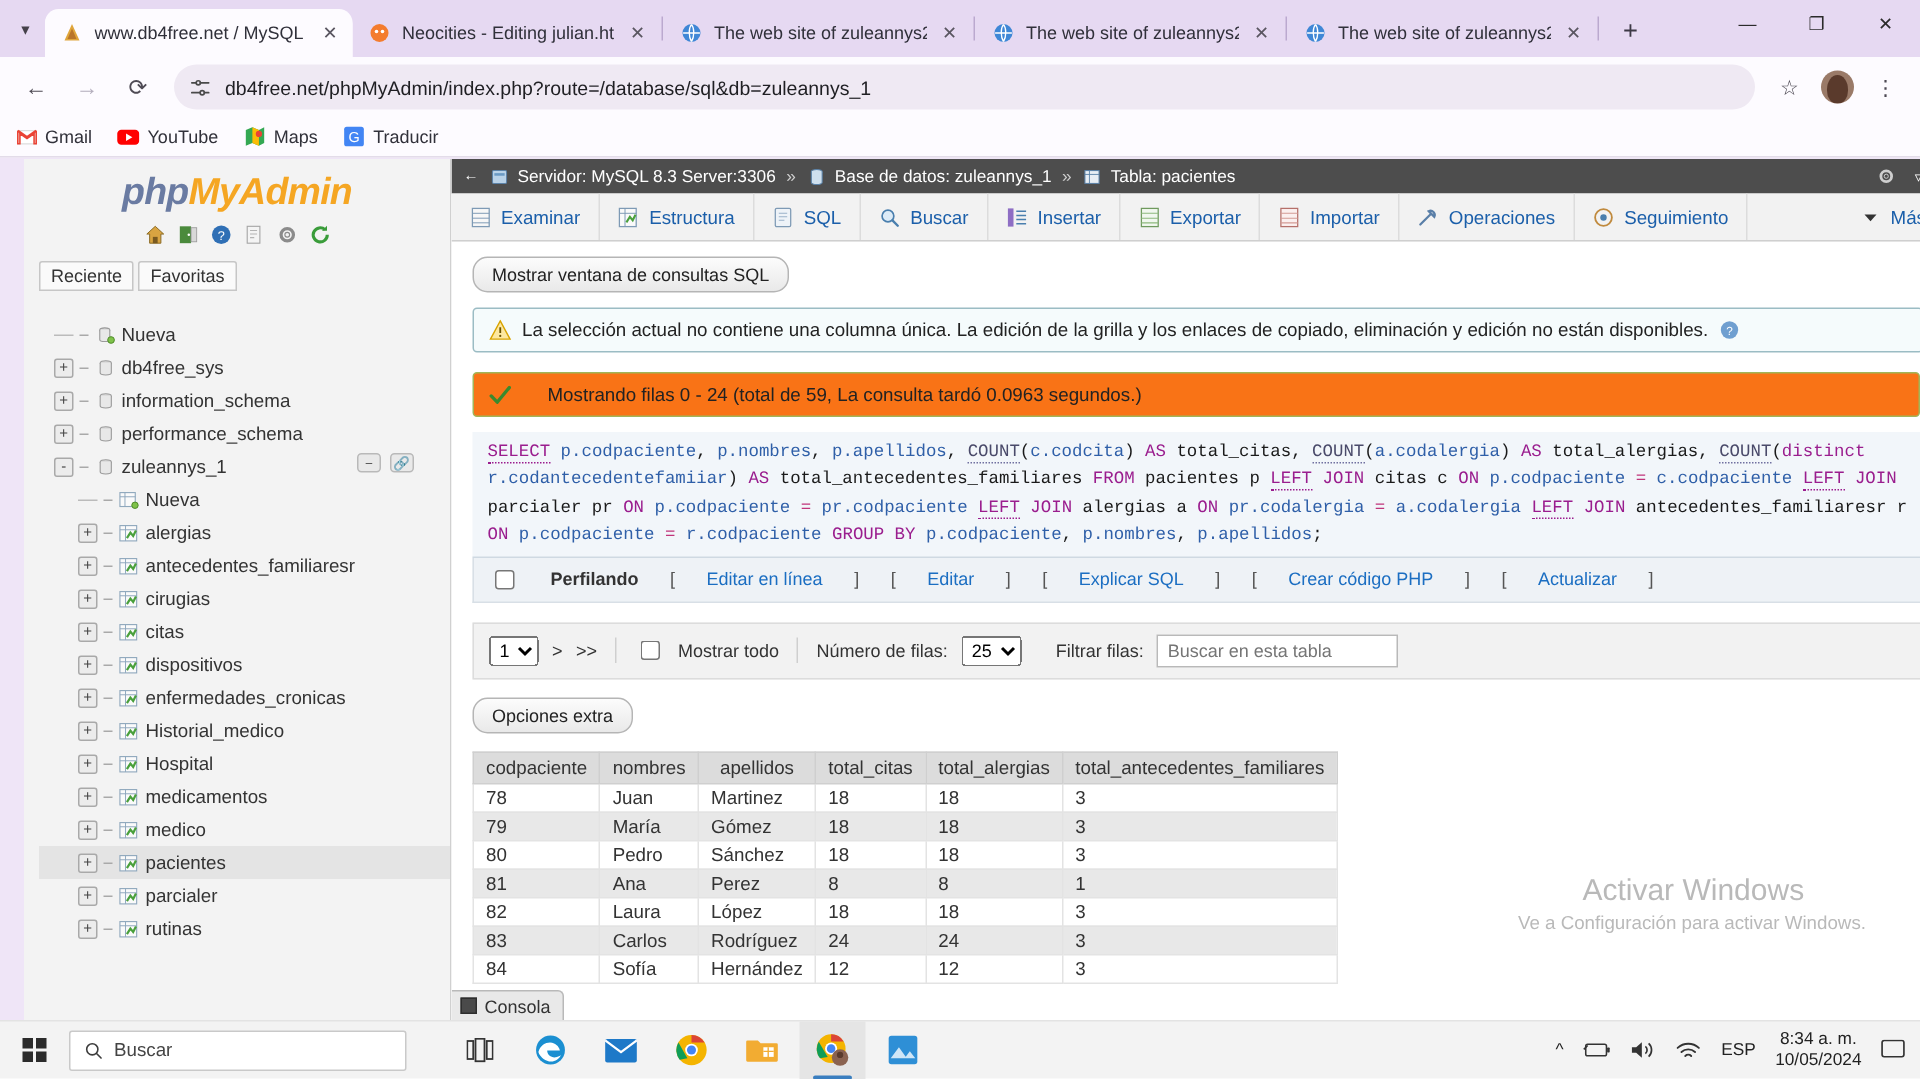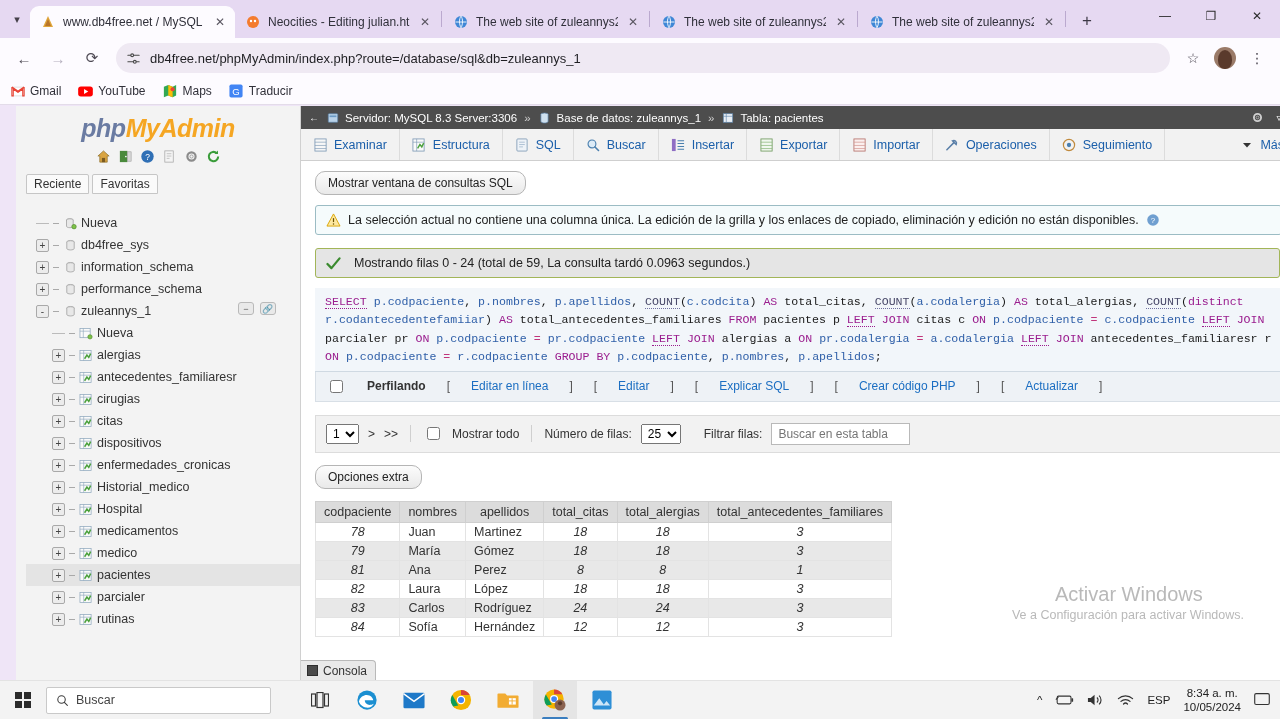--- a/index.html
+++ b/index.html
@@ -104,23 +104,23 @@
   .btn {
     display:inline-block; border:1px solid #b5b5b5; border-radius:10px;
     background:linear-gradient(#fcfcfc,#e9e9e9); padding:4px 12px; font-size:12px; color:#222;
   }
   .alert {
     margin:10px 14px 0 0; border:1px solid #9bbcc4; background:#f5fbfc;
     border-radius:3px; padding:7px 10px; font-size:12.5px; color:#222;
     display:flex; align-items:center; gap:7px;
   }
   .success {
-    margin:13px 16px 0 0; border:1px solid #a2b558; background:#e5e5e5;
+    margin:13px 16px 0 0; border:1px solid #a2b558; background:#f97316;
     border-radius:3px; padding:7px 10px; font-size:12.5px; color:#222;
-    display:flex; align-items:center; gap:13px;
+    display:flex; align-items:center; gap:24px;
   }
   .sqlbox {
     margin:10px 14px 0 0; background:#f2f6fa; border-bottom:1px solid #cfd9e2;
     padding:5px 10px 4px 10px;
     font-family:"Liberation Mono", monospace; font-size:11.6px; line-height:18.4px;
     color:#1a1a1a; word-break:break-word;
   }
   .kw { color:#9a1d8e; font-weight:normal; }
   .kwu { color:#9a1d8e; border-bottom:1px dotted #9a1d8e; }
   .fn { color:#4a4a6a; border-bottom:1px dotted #7070a0; }
@@ -131,31 +131,31 @@
     padding:5px 10px; font-size:12px; color:#333; display:flex; align-items:center; gap:21px;
   }
   .profbar a { color:#1b6ec2; text-decoration:none; }
   .profbar .brk { color:#555; }
   .ctrlbar {
     margin:13px 14px 0 0; background:#f2f2f2; border:1px solid #dcdcdc;
     padding:7px 10px; font-size:12px; color:#333; display:flex; align-items:center; gap:9px;
   }
   .ctrlbar select { font-size:12px; padding:1px 2px; }
   .ctrlbar .divider { width:1px; height:17px; background:#cfcfcf; margin:0 3px; }
-  .txtin { border:1px solid #b9b9b9; padding:3px 6px; font-size:12px; width:139px; color:#777; background:#fff; }
+  .txtin { border:1px solid #b9b9b9; padding:3px 6px; font-size:12px; width:161px; color:#777; background:#fff; }
 
   table.results { border-collapse:collapse; margin-top:12px; font-size:12.5px; }
   table.results th {
     background:#dcdcdc; border:1px solid #cfcfcf; padding:3px 8px; color:#333; font-weight:normal;
     text-align:center; white-space:nowrap;
   }
   table.results td { border:1px solid #e3e3e3; padding:2px 8px; color:#333; white-space:nowrap; }
   table.results tr.odd td { background:#ffffff; }
   table.results tr.even td { background:#e8e8e8; }
-  td.num { text-align:center;font-style:italic; }
+  td.num { text-align:left; }
 
   .console {
     position:absolute; left:0; bottom:0; width:75px; height:20px; background:#e9e9e9;
     border:1px solid #b9b9b9; border-bottom:none; border-left:none; border-radius:0 4px 0 0;
     display:flex; align-items:center; gap:5px; padding-left:6px; font-size:12px; color:#333;
   }
   .console .cico { width:11px; height:11px; background:#4a4a4a; border:1px solid #2e2e2e; }
 
   .watermark { position:absolute; right:52px; bottom:56px; text-align:left; color:#b9b9b9; pointer-events:none; }
   .watermark .w1 { font-size:20px; line-height:24px;margin-left:43px; }
@@ -842,20 +842,28 @@
                 <td class="num">3</td>
               </tr>
               <tr class="even">
                 <td class="num">79</td>
                 <td>María</td>
                 <td>Gómez</td>
                 <td class="num">18</td>
                 <td class="num">18</td>
                 <td class="num">3</td>
               </tr>
+              <tr class="odd">
+                <td class="num">80</td>
+                <td>Pedro</td>
+                <td>Sánchez</td>
+                <td class="num">18</td>
+                <td class="num">18</td>
+                <td class="num">3</td>
+              </tr>
               <tr class="even">
                 <td class="num">81</td>
                 <td>Ana</td>
                 <td>Perez</td>
                 <td class="num">8</td>
                 <td class="num">8</td>
                 <td class="num">1</td>
               </tr>
               <tr class="odd">
                 <td class="num">82</td>

